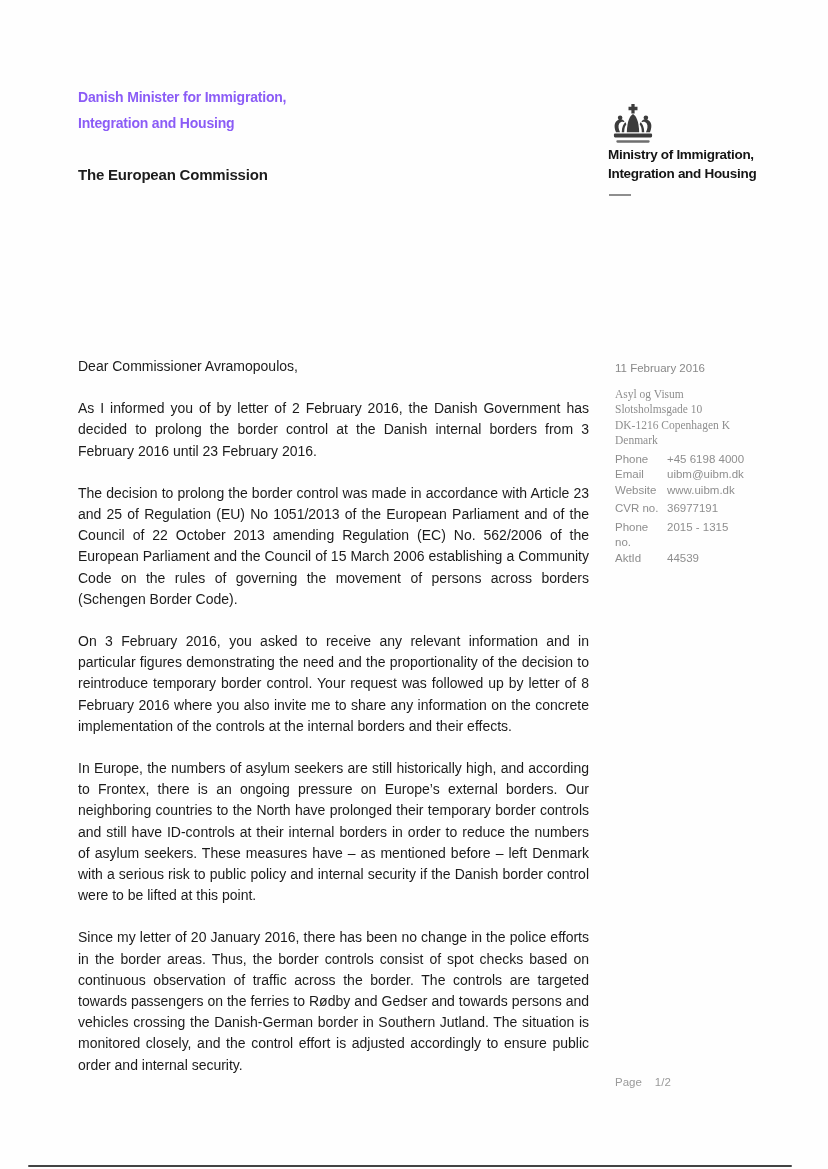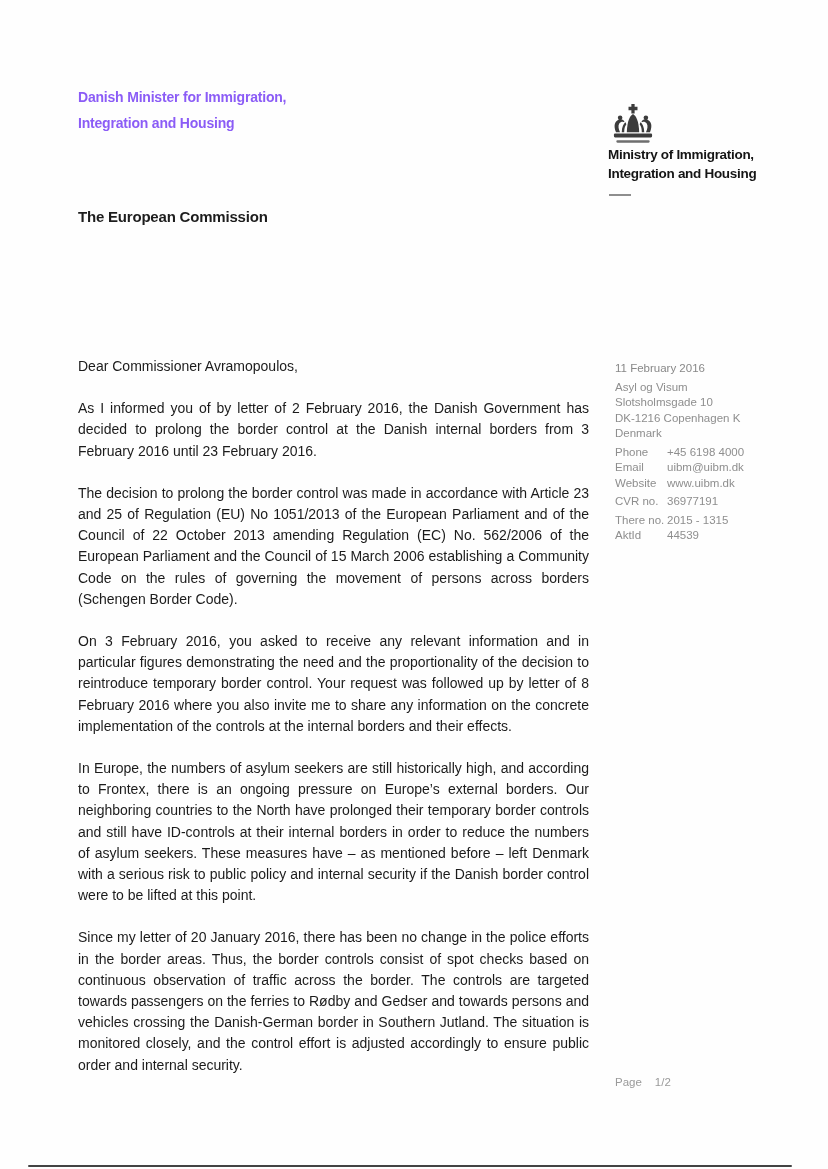--- a/index.html
+++ b/index.html
@@ -17,21 +17,21 @@
   }
 
   
   .sender {
     position: absolute; left: 78px; top: 84px;
     color: #8b5cf6; font-weight: bold;
     font-size: 14px; line-height: 26px; letter-spacing: -0.2px;
   }
   .recipient {
     position: absolute; left: 78px; top: 166px;
-    color: #1d1d1d; font-weight: 600; font-size: 15px; letter-spacing: -0.2px; margin-top: 42px;
+    color: #1d1d1d; font-weight: 600; font-size: 15px; letter-spacing: -0.2px;
   }
 
   
   .brand { position: absolute; left: 608px; top: 104px; width: 205px; }
   .brand .crown { display: block; margin-left: 2px; }
   .brand .name {
     color: #151515; font-weight: bold;
     font-size: 13.5px; line-height: 18.5px; letter-spacing: -0.3px;
   }
   .brand .dash {
@@ -47,21 +47,21 @@
   .letter .salutation { margin: 0 0 21px 0; }
   .letter p.para { margin: 0 0 21px 0; text-align: justify; }
 
   
   .sidebar {
     position: absolute; left: 615px; top: 361px; width: 200px;
     color: #8e8e8e; font-size: 11.5px; line-height: 15.5px;
   }
   .sidebar .date { font-weight: normal; color: #888888; }
   .sidebar .block { margin-top: 3px; }
-  .sidebar .block.gap-lg { margin-top: 3px; }
+  .sidebar .block.gap-lg { margin-top: 10px; font-family: Liberation Serif, serif; }
   .sidebar .row { display: flex; }
   .sidebar .row .lbl { width: 52px; flex: 0 0 52px; }
   .sidebar .row .val { flex: 1; }
 
   
   .footer {
     position: absolute; left: 615px; top: 1076px;
     color: #9a9a9a; font-size: 11.5px; display: flex;
   }
   .footer .page-label { margin-right: 13px; }
@@ -150,21 +150,21 @@
 
     <div class="block">
       <div class="row">
         <span class="lbl">CVR no.</span>
         <span class="val">36977191</span>
       </div>
     </div>
 
     <div class="block">
       <div class="row">
-        <span class="lbl">There no.</span>
+        <span class="lbl">Phone no.</span>
         <span class="val">2015 - 1315</span>
       </div>
       <div class="row">
         <span class="lbl">AktId</span>
         <span class="val">44539</span>
       </div>
     </div>
   </div>
 
   <div class="footer">

